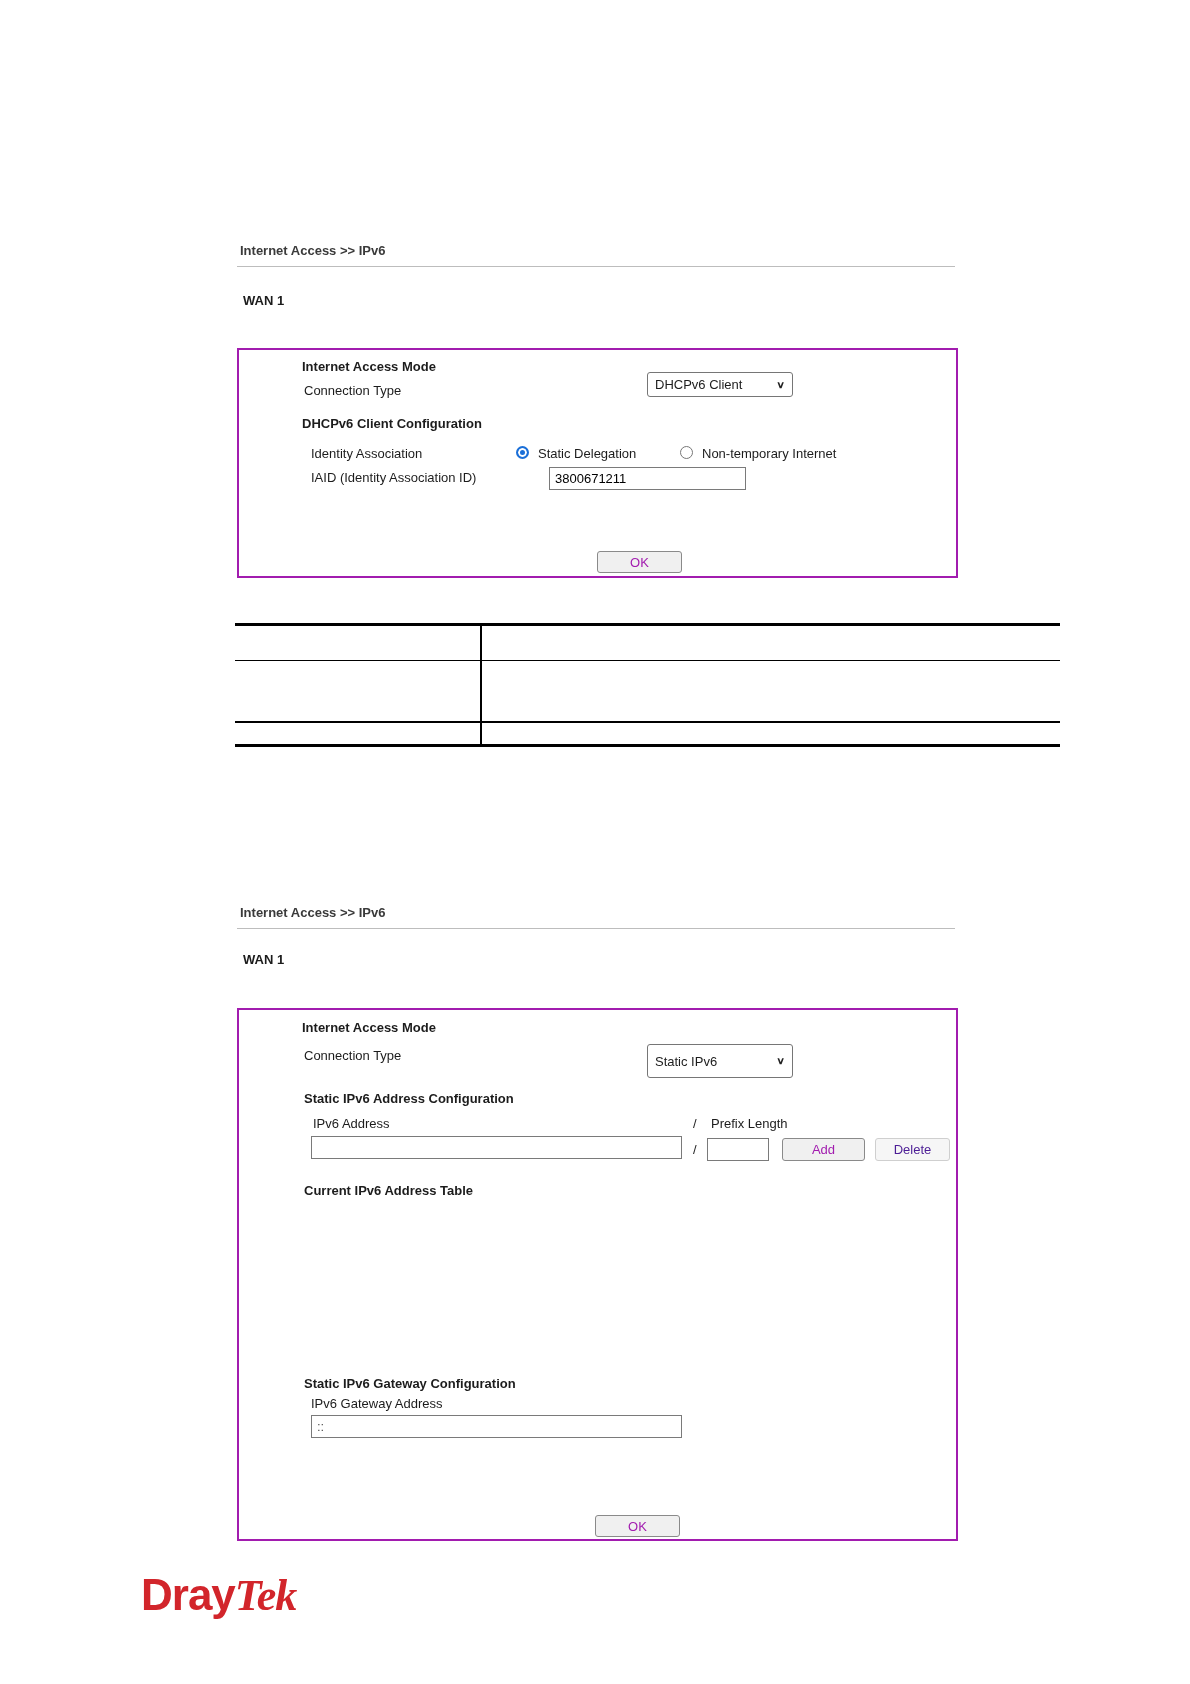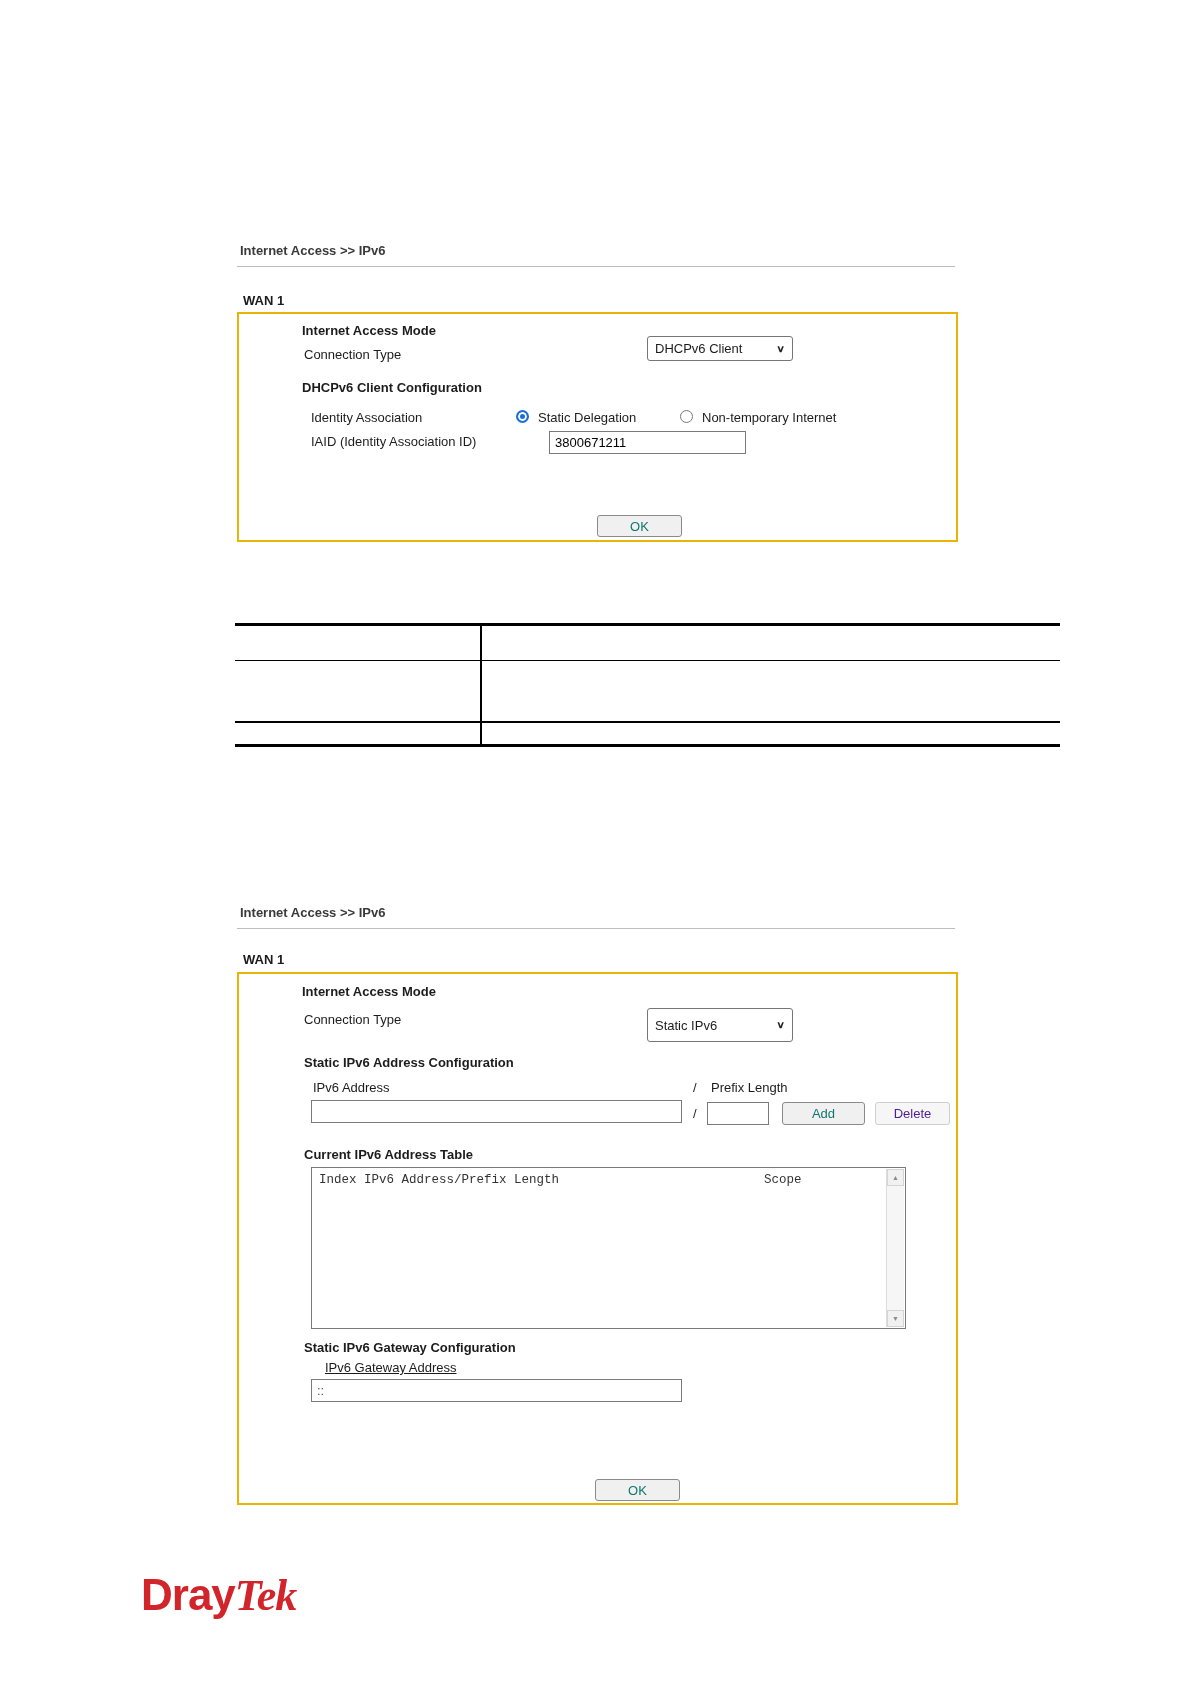--- a/index.html
+++ b/index.html
@@ -3,28 +3,28 @@
 <meta charset="utf-8">
 <style>
   html,body{margin:0;padding:0;background:#ffffff;}
   .canvas{position:relative;width:1190px;height:1684px;background:#fff;overflow:hidden;
           font-family:"Liberation Sans",sans-serif;color:#1c1c1c;}
   .abs{position:absolute;}
   .txt{font-size:13px;line-height:15px;white-space:nowrap;}
   .bold{font-weight:bold;}
   .breadcrumb{font-size:13px;font-weight:bold;color:#3a3a3a;}
   .hr{height:1px;background:#bdbdbd;}
-  .panel{border:2px solid #eab308;background:#fff;box-sizing:border-box;}
+  .panel{border:2px solid #a21caf;background:#fff;box-sizing:border-box;margin-top:36px;}
   .select{box-sizing:border-box;border:1px solid #767676;border-radius:3px;background:#fff;
           display:flex;align-items:center;justify-content:space-between;padding:0 7px;font-size:13px;}
   .select .chev{font-size:12px;font-weight:bold;color:#222;transform:scaleY(.8);}
   .input{box-sizing:border-box;border:1px solid #7a7a7a;background:#fff;font-size:13px;
          padding:0 5px;font-family:"Liberation Sans",sans-serif;outline:none;}
   .btn{box-sizing:border-box;border:1px solid #8a8a8a;border-radius:3px;background:#f0f0f0;
-       font-size:13px;color:#0f766e;display:flex;align-items:center;justify-content:center;
+       font-size:13px;color:#a21caf;display:flex;align-items:center;justify-content:center;
        font-family:"Liberation Sans",sans-serif;}
   .btn.disabled{color:#4c1d95;border-color:#cfcfcf;background:#f6f6f6;}
   .radio{box-sizing:border-box;width:13px;height:13px;border-radius:50%;background:#fff;
          border:1.5px solid #777;}
   .radio.checked{border:2px solid #1a6fd8;background:#1a6fd8;box-shadow:inset 0 0 0 2px #fff;}
   .ref-table{border-collapse:collapse;table-layout:fixed;width:825px;}
   .ref-table td{border:none;padding:0;font-size:13px;}
   .ref-table td.c1{border-right:2px solid #000;}
   .textareaBox{box-sizing:border-box;border:1px solid #7a7a7a;background:#fff;}
   .mono{font-family:"Liberation Mono",monospace;font-size:12.5px;color:#333;white-space:nowrap;}
@@ -111,31 +111,23 @@
     <div class="abs txt" style="left:472px;top:106px;">Prefix Length</div>
 
     <input class="abs input" style="left: 72px; top: 126px; width: 371px; height: 23px;" value="">
     <div class="abs txt" style="left:454px;top:132px;">/</div>
     <input class="abs input" style="left: 468px; top: 128px; width: 62px; height: 23px;" value="">
     <div class="abs btn" style="left:543px;top:128px;width:83px;height:23px;">Add</div>
     <div class="abs btn disabled" style="left:636px;top:128px;width:75px;height:23px;">Delete</div>
 
     <div class="abs txt bold" style="left:65px;top:173px;">Current IPv6 Address Table</div>
 
-    <div class="abs textareaBox" style="left:72px;top:193px;width:595px;height:162px;">
-      <div class="abs mono" style="left:7px;top:5px;">Index IPv6 Address/Prefix Length</div>
-      <div class="abs mono" style="left:452px;top:5px;">Scope</div>
-      <div class="sbar">
-        <div class="sbtn" style="top:0;">▲</div>
-        <div class="sbtn" style="bottom:0;top:auto;">▼</div>
-      </div>
-    </div>
 
     <div class="abs txt bold" style="left:65px;top:366px;">Static IPv6 Gateway Configuration</div>
-    <div class="abs txt" style="left:86px;top:386px;text-decoration:underline;">IPv6 Gateway Address</div>
+    <div class="abs txt" style="left:72px;top:386px;">IPv6 Gateway Address</div>
     <input class="abs input" style="left: 72px; top: 405px; width: 371px; height: 23px; color: rgb(85, 85, 85);" value="::">
 
     <div class="abs btn" style="left:356px;top:505px;width:85px;height:22px;">OK</div>
   </div>
 
   <div class="abs logo" style="left: 113px; top: 1570px; color: rgb(210, 37, 43);">
     <span class="p1">Dray</span><span class="p2">Tek</span>
   </div>
 
 </div>

